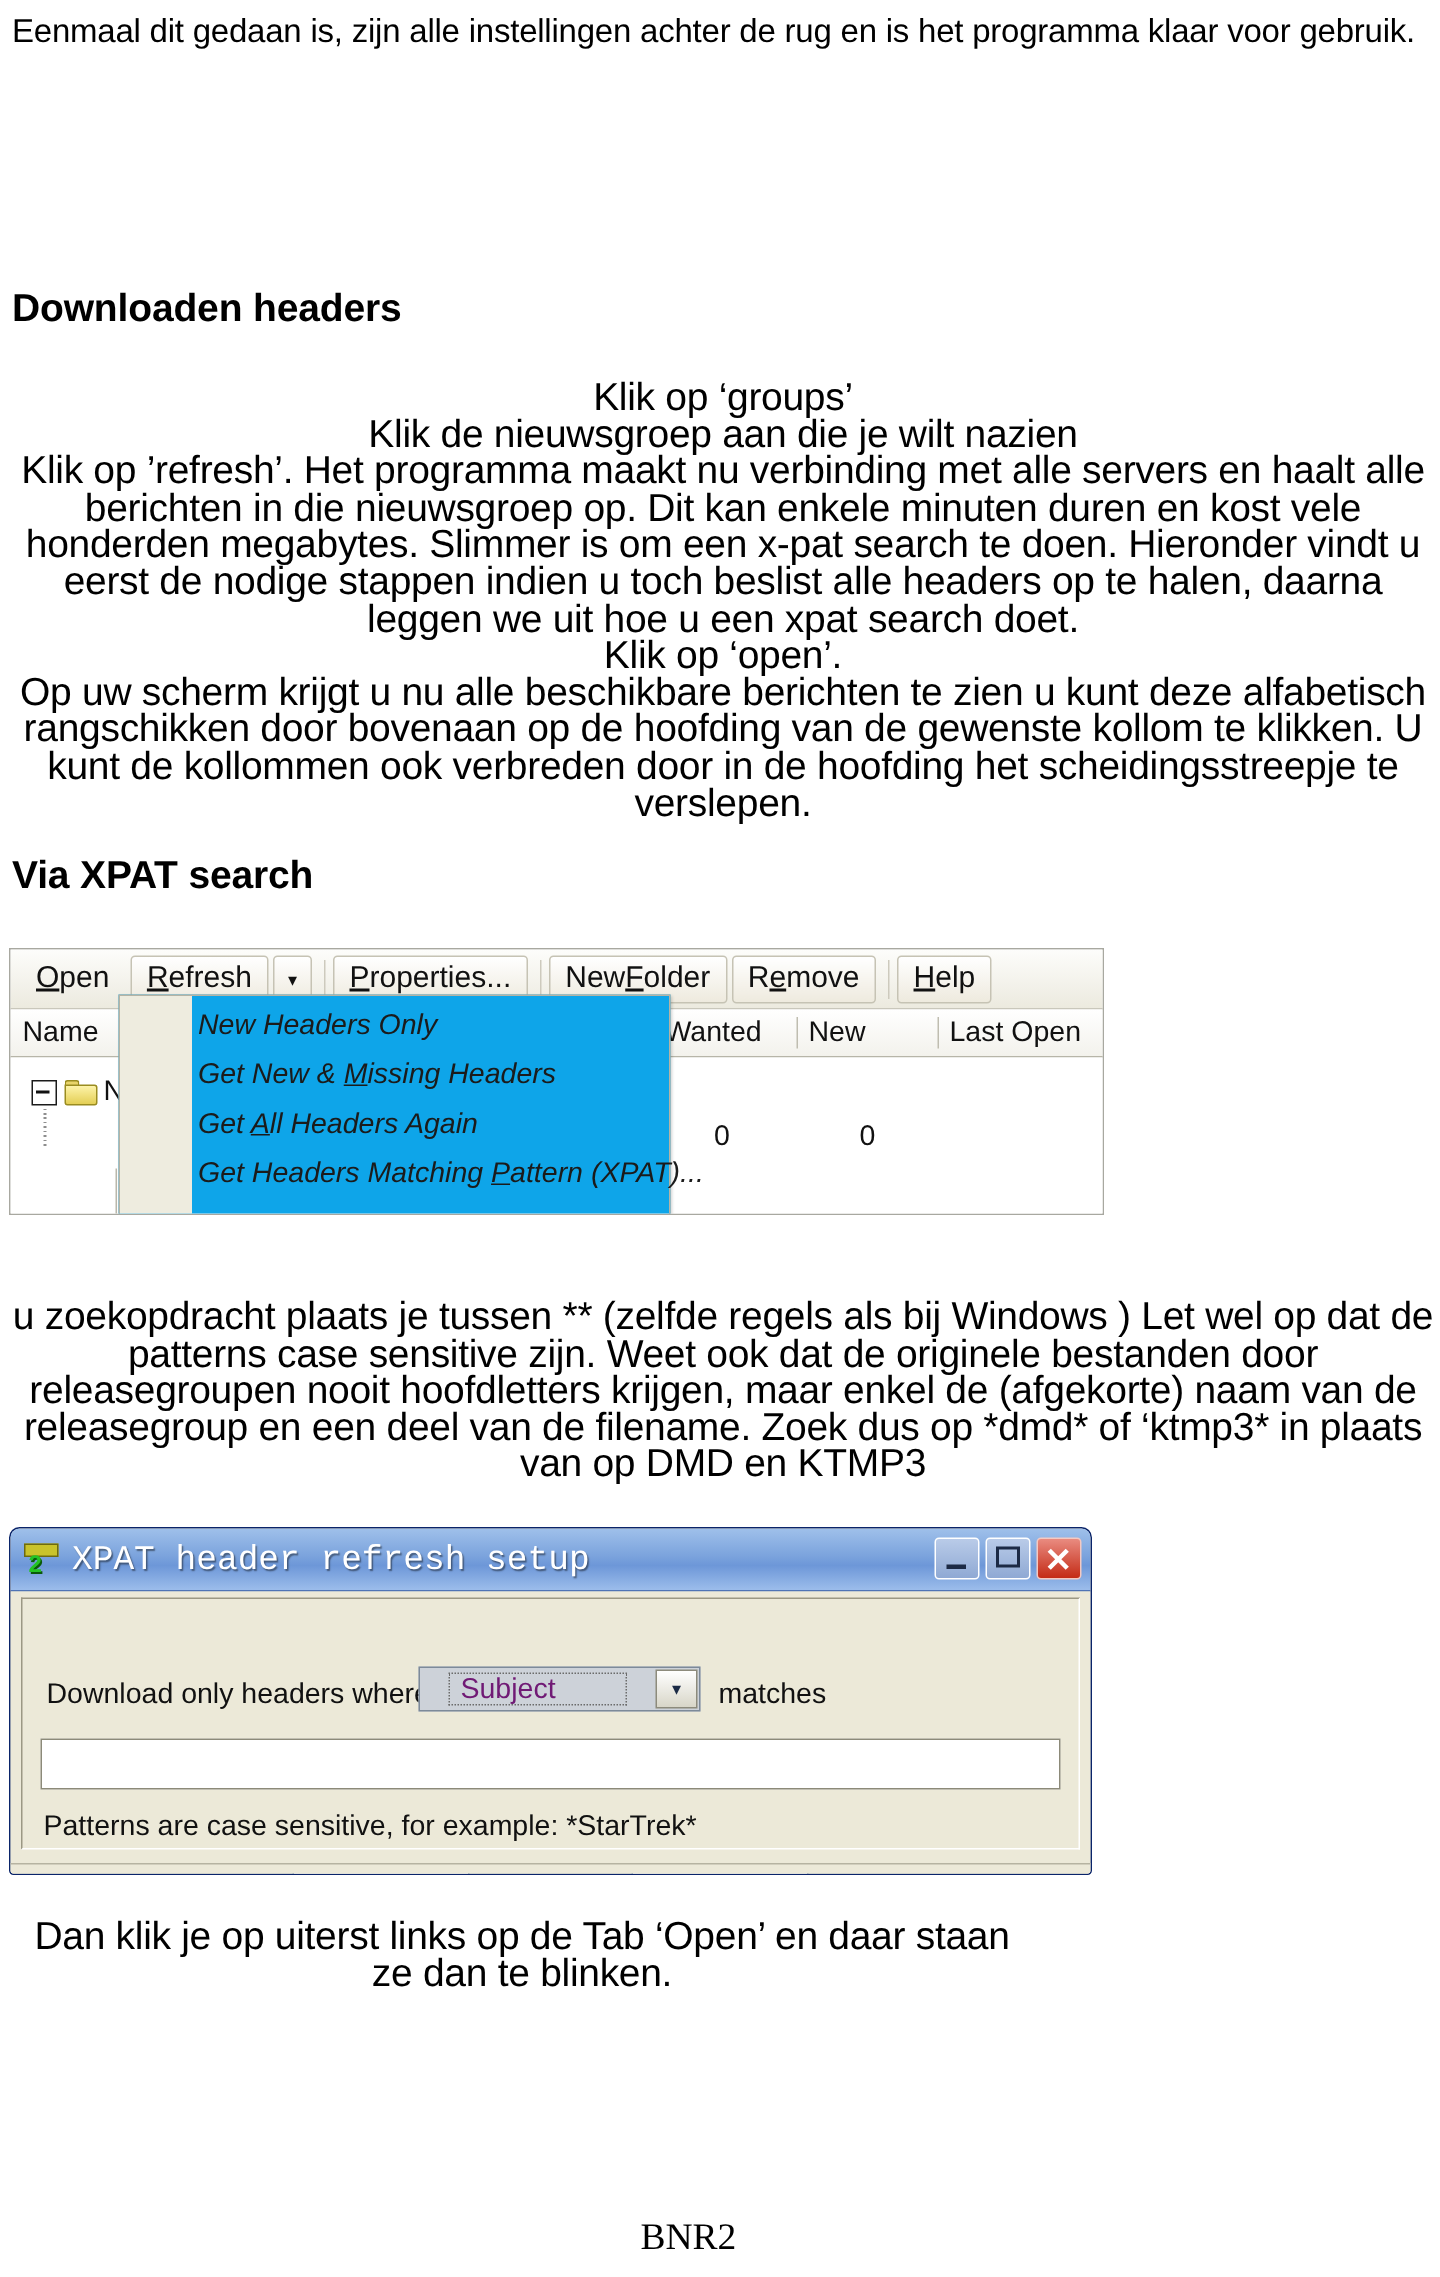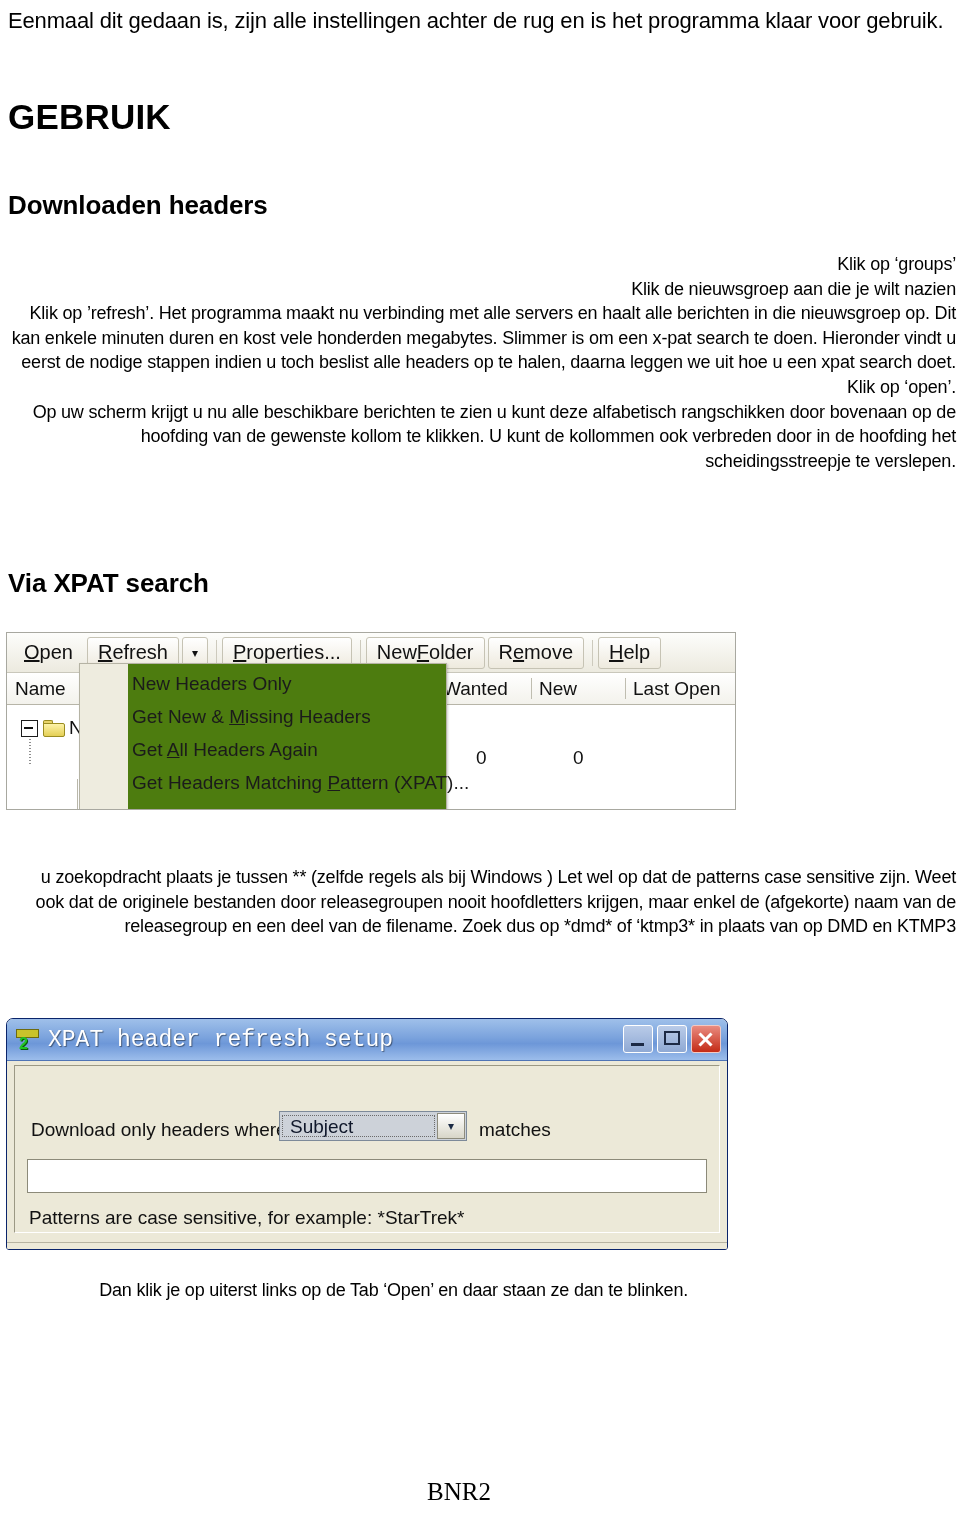--- a/index.html
+++ b/index.html
@@ -49,24 +49,24 @@
     font-weight: bold;
     letter-spacing: -0.1px;
   }
   .h2.via {
     top: 568px;
   }
   .body-block {
     position: absolute;
     left: 8px;
     width: 948px;
-    font-size: 18px;
+    font-size: 26px;
     line-height: 24.6px;
     letter-spacing: -0.2px;
-    text-align: right;
+    text-align: center;
   }
   #steps-block { top: 252px; }
   #xpat-block  { top: 865px; }
   #tail-block  { top: 1278px; width: 680px; }
 
   
   .footer {
     position: absolute;
     left: 0;
     top: 1478px;
@@ -258,24 +258,25 @@
     border-right: 1px solid #b9b7aa;
   }
 
   
   .dd-menu {
     position: absolute;
     left: 72px;
     top: 30px;
     width: 368px;
     height: 168px;
-    background: #4d7c0f;
+    background: #0ea5e9;
     border: 1px solid #b5b3a4;
     box-sizing: border-box;
     box-shadow: 1px 1px 2px rgba(0,0,0,0.18);
+    font-style: italic;
   }
   .dd-gutter {
     position: absolute;
     left: 0; top: 0;
     width: 48px;
     height: 100%;
     background: #eeecdf;
   }
   .dd-item {
     position: absolute;
@@ -421,23 +422,23 @@
     background: #cdd2d9;
     border: 1px solid #7d8a99;
     box-sizing: border-box;
     display: flex;
     align-items: center;
   }
   .dlg-combo .combo-val {
     flex: 1;
     padding-left: 7px;
     font-size: 19px;
-    color: #0f172a;
+    color: #701a75;
     border: 1px dotted #6b6b6b;
-    margin: 2px;
+    margin: 19px;
     height: 22px;
     line-height: 22px;
     box-sizing: border-box;
   }
   .dlg-combo .combo-arrow {
     width: 28px;
     height: 26px;
     margin-right: 1px;
     background: linear-gradient(#ffffff, #d8d6c8);
     border: 1px solid #8d8b7c;
@@ -504,21 +505,20 @@
     border-top: 1px solid #b6b3a1;
   }
 </style>
 </head>
 <body>
 
 <div class="page">
 
   <div class="intro-line">Eenmaal dit gedaan is, zijn alle instellingen achter de rug en is het programma klaar voor gebruik.</div>
 
-  <div class="h1">GEBRUIK</div>
   <div class="h2">Downloaden headers</div>
 
   <div class="body-block" id="steps-block">
       <span style="display:block">Klik op ‘groups’</span>
       <span style="display:block">Klik de nieuwsgroep aan die je wilt nazien</span>
       <span style="display:block">Klik op ’refresh’. Het programma maakt nu verbinding met alle servers en haalt alle berichten in die nieuwsgroep op. Dit kan enkele minuten duren en kost vele honderden megabytes. Slimmer is om een x-pat search te doen. Hieronder vindt u eerst de nodige stappen indien u toch beslist alle headers op te halen, daarna leggen we uit hoe u een xpat search doet.</span>
       <span style="display:block">Klik op ‘open’.</span>
       <span style="display:block">Op uw scherm krijgt u nu alle beschikbare berichten te zien u kunt deze alfabetisch rangschikken door bovenaan op de hoofding van de gewenste kollom te klikken. U kunt de kollommen ook verbreden door in de hoofding het scheidingsstreepje te verslepen.</span>
     </div>
 

